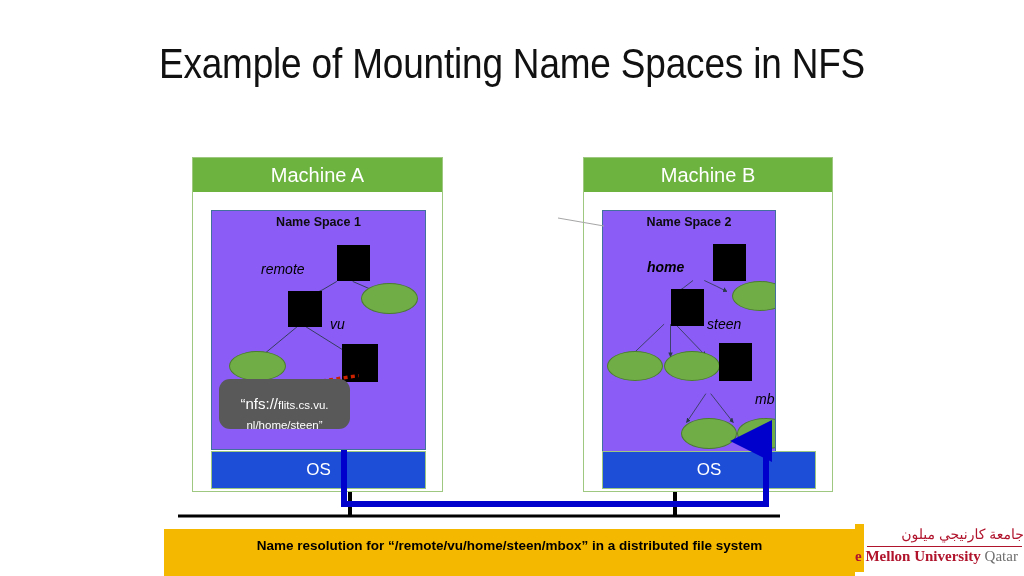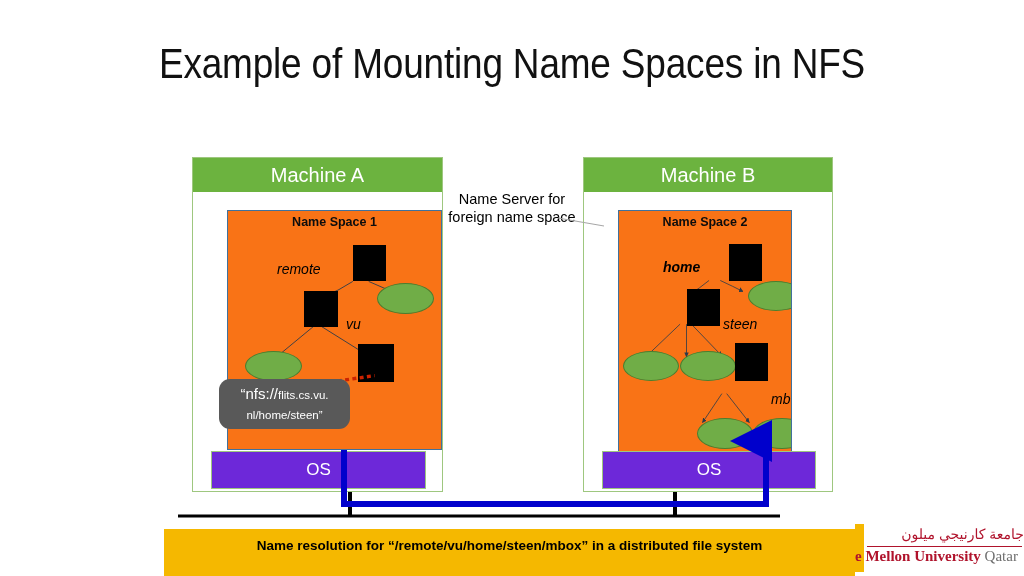--- a/index.html
+++ b/index.html
@@ -64,45 +64,44 @@
     box-sizing: border-box;
     font-family: "Liberation Sans Narrow", "Liberation Sans", sans-serif;
   }
 
   .namespace {
     position: absolute;
     left: 18px;
     top: 52px;
     width: 215px;
     height: 240px;
-    background: #f97316;
+    background: #8b5cf6;
     border: 1px solid #41719c;
     box-sizing: border-box;
     overflow: hidden;
-    margin-left: 16px;
   }
   #machine-b .namespace { width: 174px; height: 268px; }
 
   .ns-title {
     position: absolute;
     left: 0;
     top: 4px;
     width: 100%;
     text-align: center;
     font-size: 12.5px;
     font-weight: bold;
     color: #0d0d0d;
   }
 
   .os-bar {
     position: absolute;
     left: 18px;
     width: 215px;
     height: 38px;
-    background: #6d28d9;
+    background: #1d4ed8;
     border: 1px solid #9ec77f;
     box-sizing: border-box;
     color: #ffffff;
     font-size: 17px;
     line-height: 36px;
     text-align: center;
     font-family: "Liberation Sans Narrow", "Liberation Sans", sans-serif;
   }
   #machine-a .os-bar { top: 293px; }
   #machine-b .os-bar { top: 293px; width: 214px; }
@@ -140,21 +139,21 @@
     position: absolute;
     left: 219px;
     top: 379px;
     width: 131px;
     height: 50px;
     background: #595959;
     border-radius: 11px;
     color: #ffffff;
     text-align: center;
     box-sizing: border-box;
-    padding-top: 5px;
+    padding-top: 15px;
     line-height: 20px;
   }
   #nfs-callout .big { font-size: 15px; }
   #nfs-callout .small { font-size: 11.5px; }
 
   
   #name-server-note {
     position: absolute;
     left: 447px;
     top: 190px;
@@ -331,21 +330,20 @@
       <div class="node-el" style="left:134px; top:207px; width:58px; height:31px;"></div>
 
       <div class="node-label" style="left:44px; top:48px;font-weight:bold;">home</div>
       <div class="node-label" style="left:104px; top:105px;">steen</div>
       <div class="node-label" style="left:152px; top:180px;">mbox</div>
     </div>
 
     <div class="os-bar">OS</div>
   </div>
 
-  <div id="name-server-note">Name Server for foreign name space</div>
 
   <svg id="overlay" viewBox="0 0 1024 576">
     <defs>
       <marker id="blueArrow" markerWidth="7" markerHeight="7" refX="3" refY="6" orient="auto">
         <path d="M0,7 L3.5,0 L7,7 z" fill="#0000cc"></path>
       </marker>
     </defs>
 
     <line x1="558" y1="218" x2="604" y2="226" stroke="#a6a6a6" stroke-width="1"></line>
 

